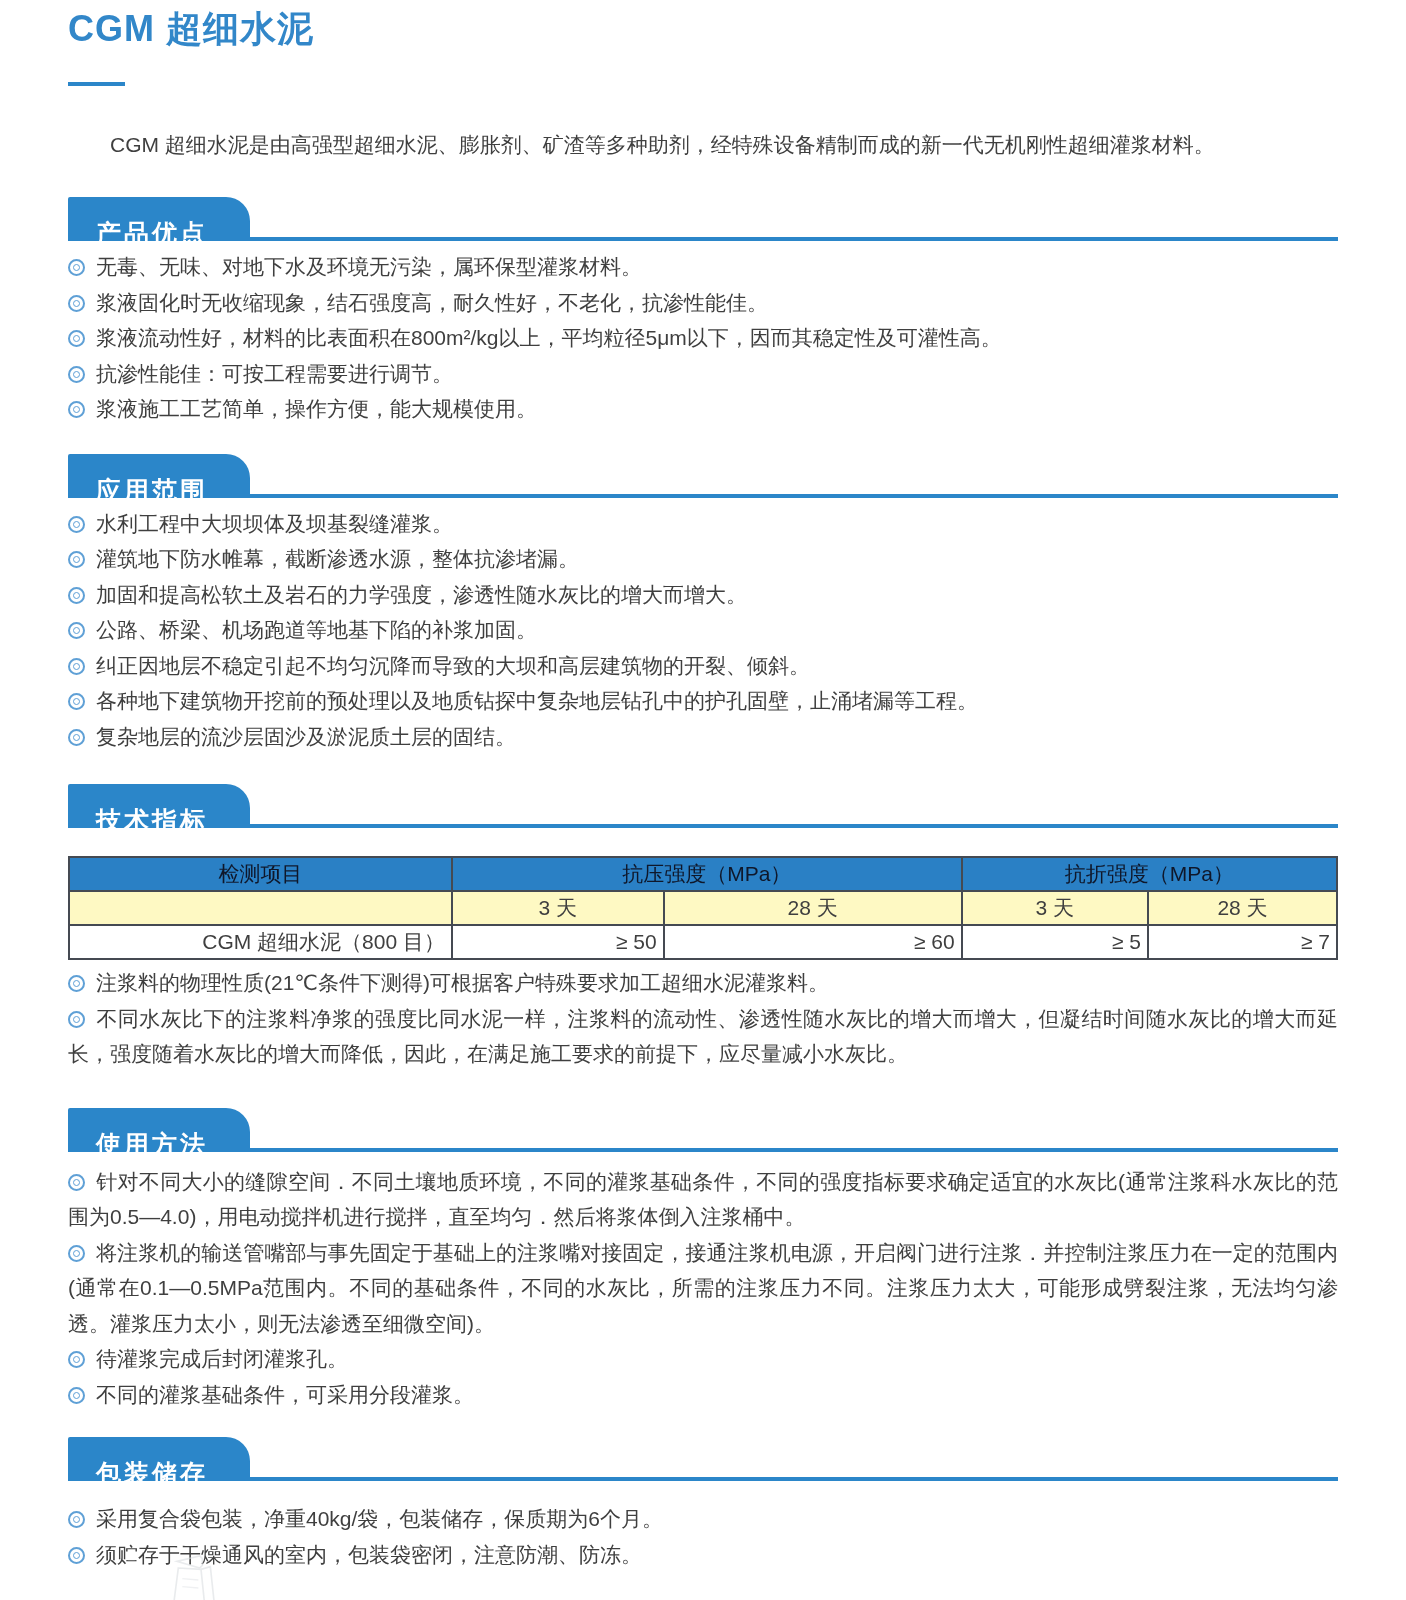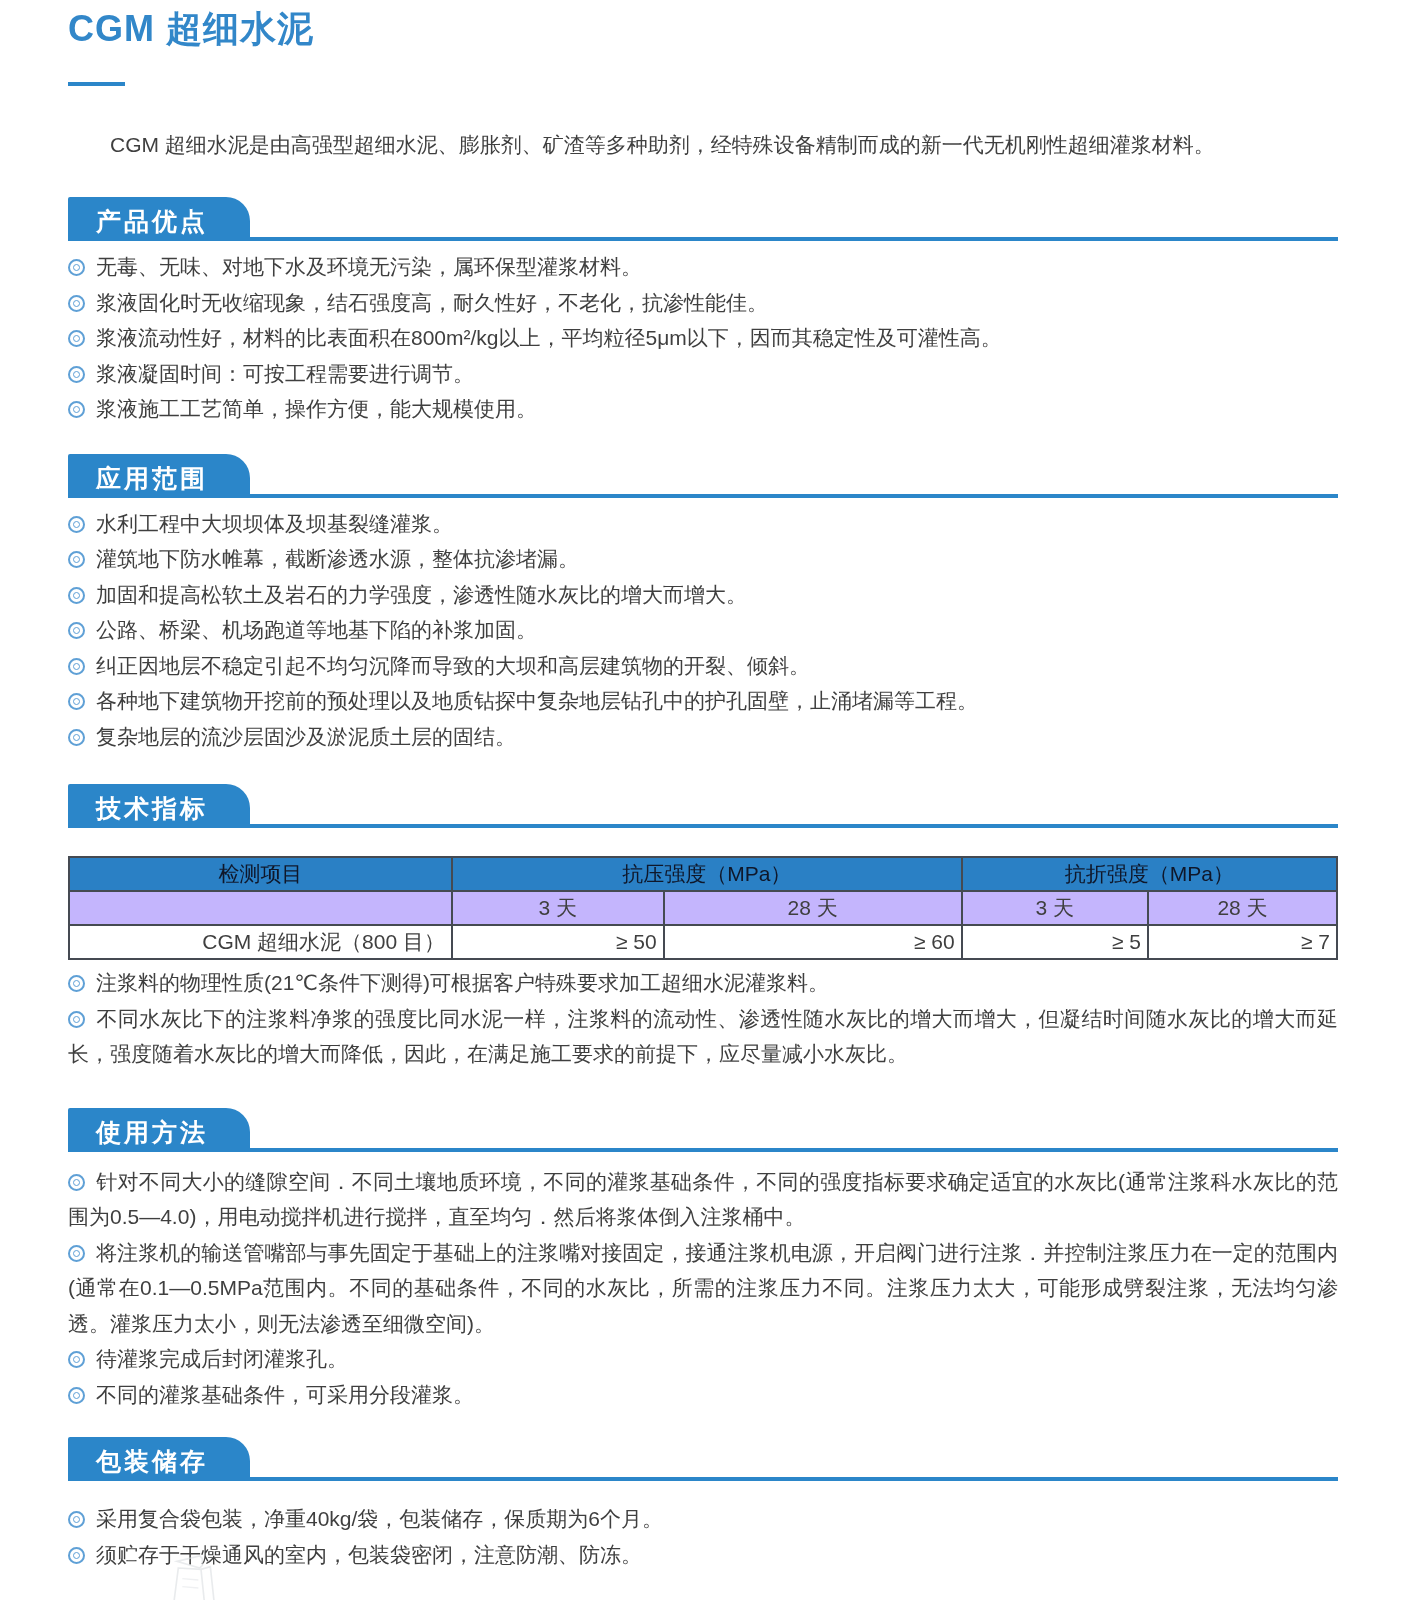--- a/index.html
+++ b/index.html
@@ -22,21 +22,21 @@
   
   .intro {
     margin-top: 44px; font-size: 21px; line-height: 30px;
     text-indent: 2em; color: #3f3f3f;
   }
 
   
   .sec-header { border-bottom: 4px solid #2b86c9; }
   .sec-badge {
     display: inline-block; background: #2b86c9; color: #ffffff;
-    height: 40px; line-height: 40px; padding: 4px 42px 0 28px;
+    height: 40px; line-height: 40px; padding: 16px 42px 0 28px;
     border-radius: 2px 24px 0 0;
     font-size: 25px; font-weight: bold; letter-spacing: 3px;
     vertical-align: bottom;
   }
 
   .sec-advantages { margin-top: 37px; }
   .sec-applications { margin-top: 27px; }
   .sec-specs { margin-top: 30px; }
   .sec-usage { margin-top: 36px; }
   .sec-packaging { margin-top: 25px; }
@@ -61,21 +61,21 @@
   .spec-table {
     width: 100%; margin-top: 28px;
     border-collapse: collapse; table-layout: fixed;
     font-size: 21px;
   }
   .spec-table th, .spec-table td {
     border: 2px solid #454a52; text-align: center;
     height: 33px; padding: 2px 6px; font-weight: normal;
   }
   .spec-table .head-row th { background: #2a80c5; color: #0f172a; }
-  .spec-table .sub-row td { background: #c4b5fd; color: #3f3f3f; }
+  .spec-table .sub-row td { background: #fef9c3; color: #3f3f3f; }
   .spec-table .data-row td { background: #ffffff; text-align: right; }
   .col-c1 { width: 30.2%; } .col-c2 { width: 16.7%; }
   .col-c3 { width: 23.5%; } .col-c4 { width: 14.7%; } .col-c5 { width: 14.9%; }
 
   
   .bag-sketch { position: absolute; left: 140px; top: 1552px; opacity: 0.55; }
 </style>
 </head>
 <body>
 
@@ -91,21 +91,21 @@
   <section class="sec-advantages">
     <div class="sec-header">
       <div class="sec-badge">
         <span>产品优点</span>
       </div>
     </div>
     <ul class="bullets">
       <li class="bullet"><span class="b-icon"><span class="b-inner"></span></span><span>无毒、无味、对地下水及环境无污染，属环保型灌浆材料。</span></li>
       <li class="bullet"><span class="b-icon"><span class="b-inner"></span></span><span>浆液固化时无收缩现象，结石强度高，耐久性好，不老化，抗渗性能佳。</span></li>
       <li class="bullet"><span class="b-icon"><span class="b-inner"></span></span><span>浆液流动性好，材料的比表面积在800m²/kg以上，平均粒径5μm以下，因而其稳定性及可灌性高。</span></li>
-      <li class="bullet"><span class="b-icon"><span class="b-inner"></span></span><span>浆液凝固时间：可按工程需要进行调节。</span></li>
+      <li class="bullet"><span class="b-icon"><span class="b-inner"></span></span><span>抗渗性能佳：可按工程需要进行调节。</span></li>
       <li class="bullet"><span class="b-icon"><span class="b-inner"></span></span><span>浆液施工工艺简单，操作方便，能大规模使用。</span></li>
     </ul>
   </section>
 
   <section class="sec-applications">
     <div class="sec-header">
       <div class="sec-badge">
         <span>应用范围</span>
       </div>
     </div>

